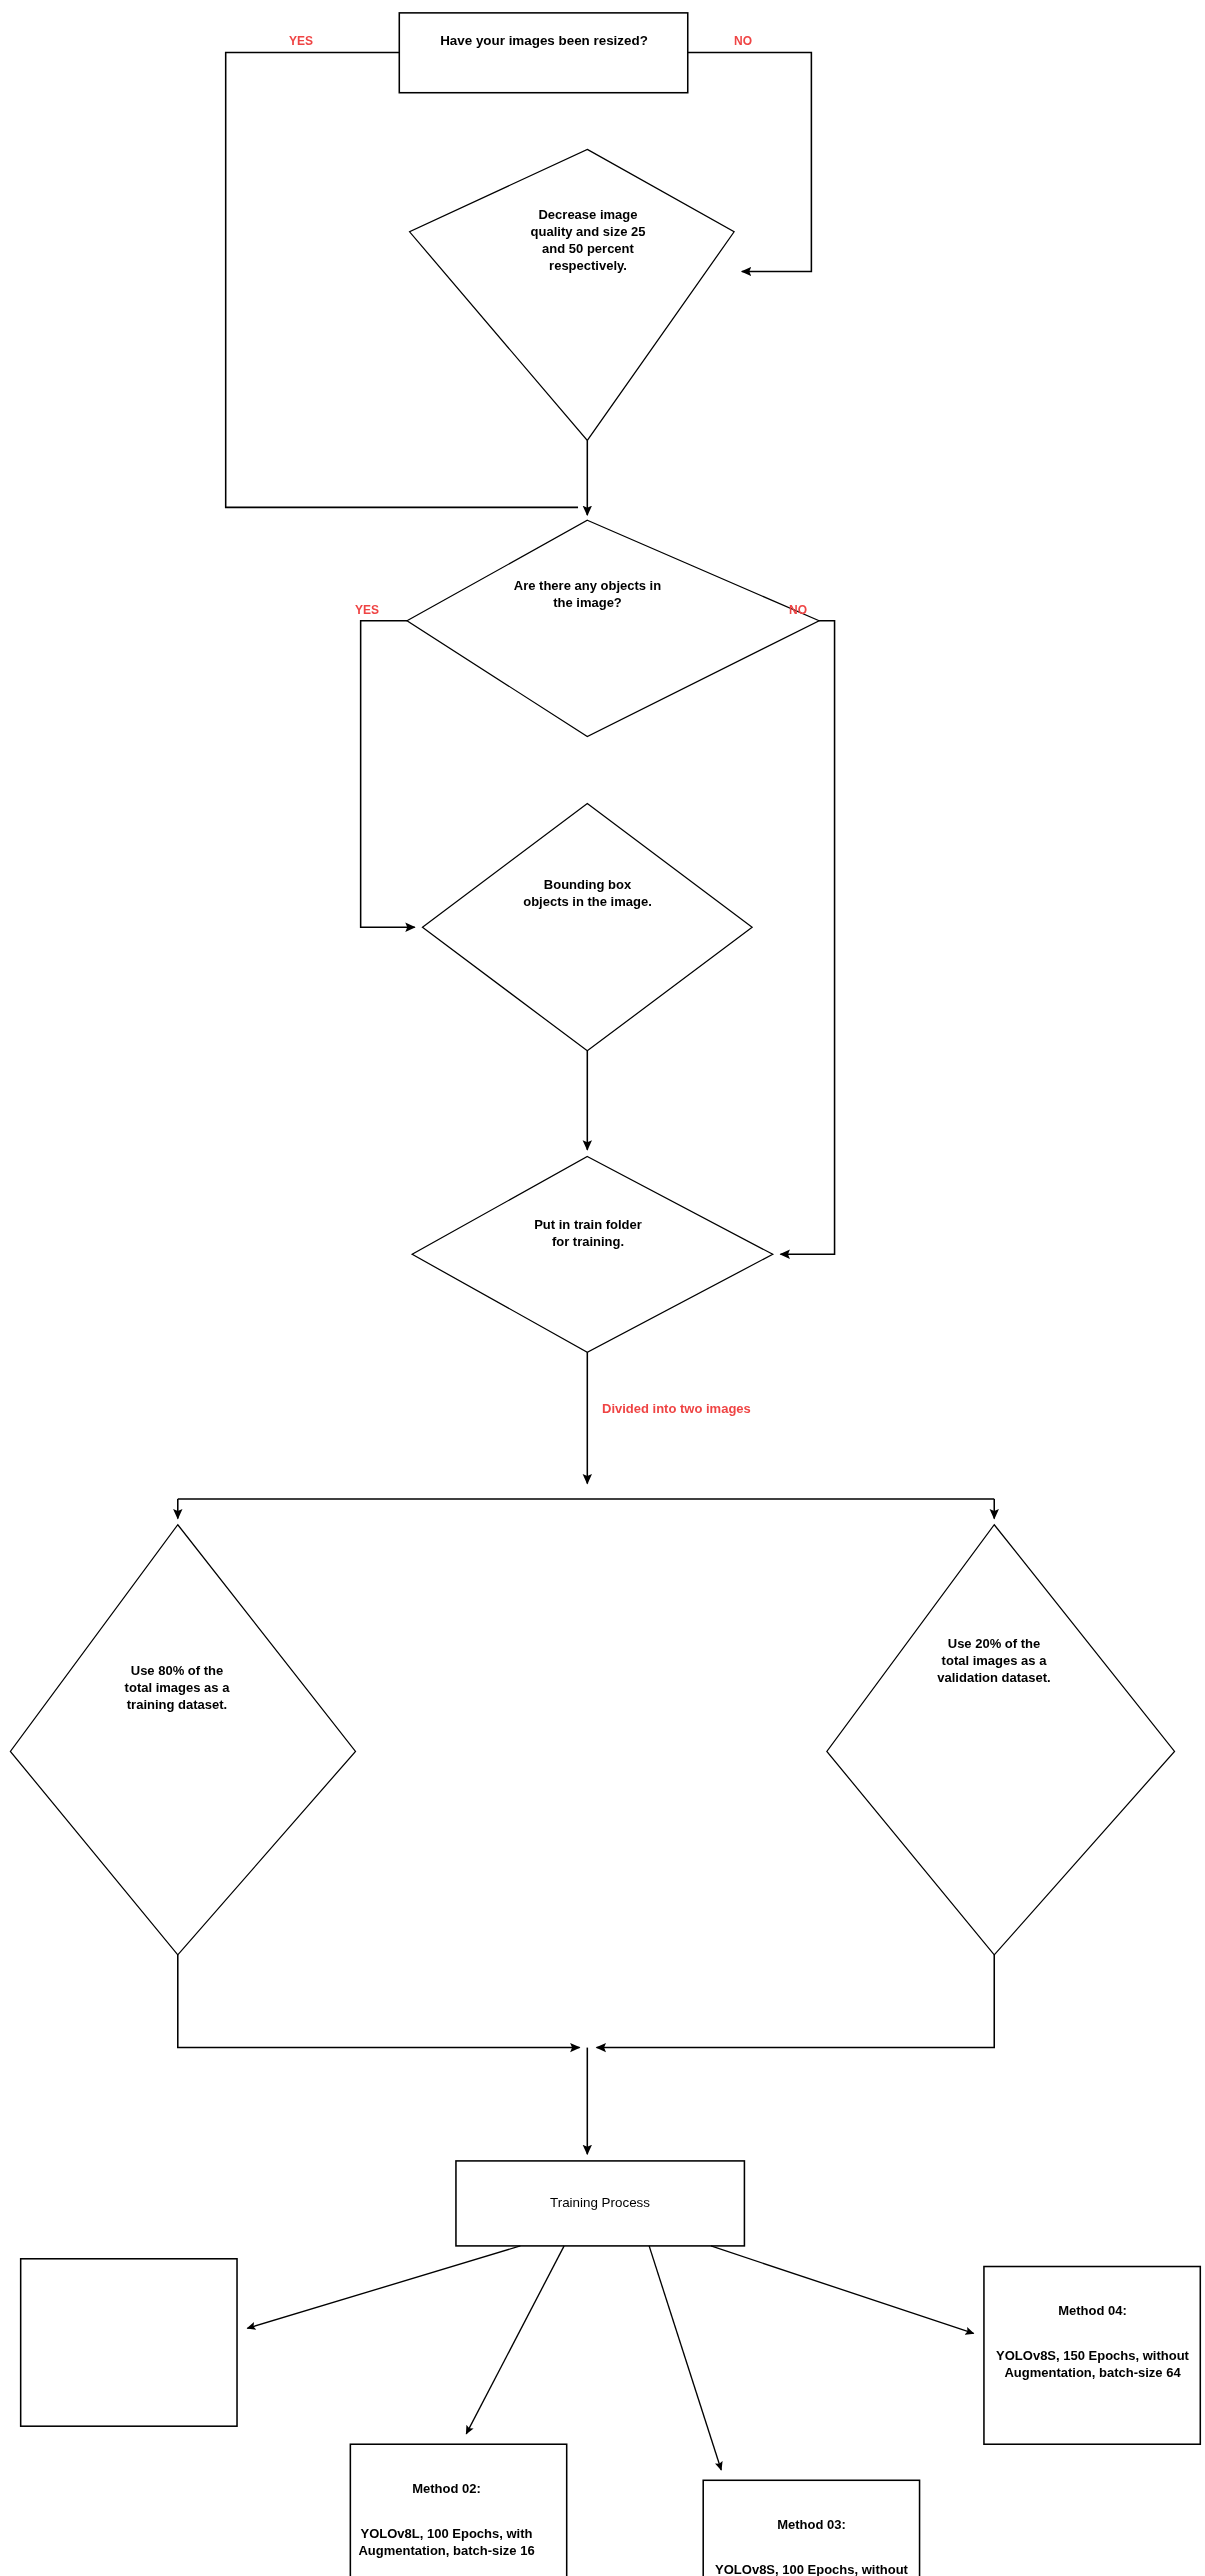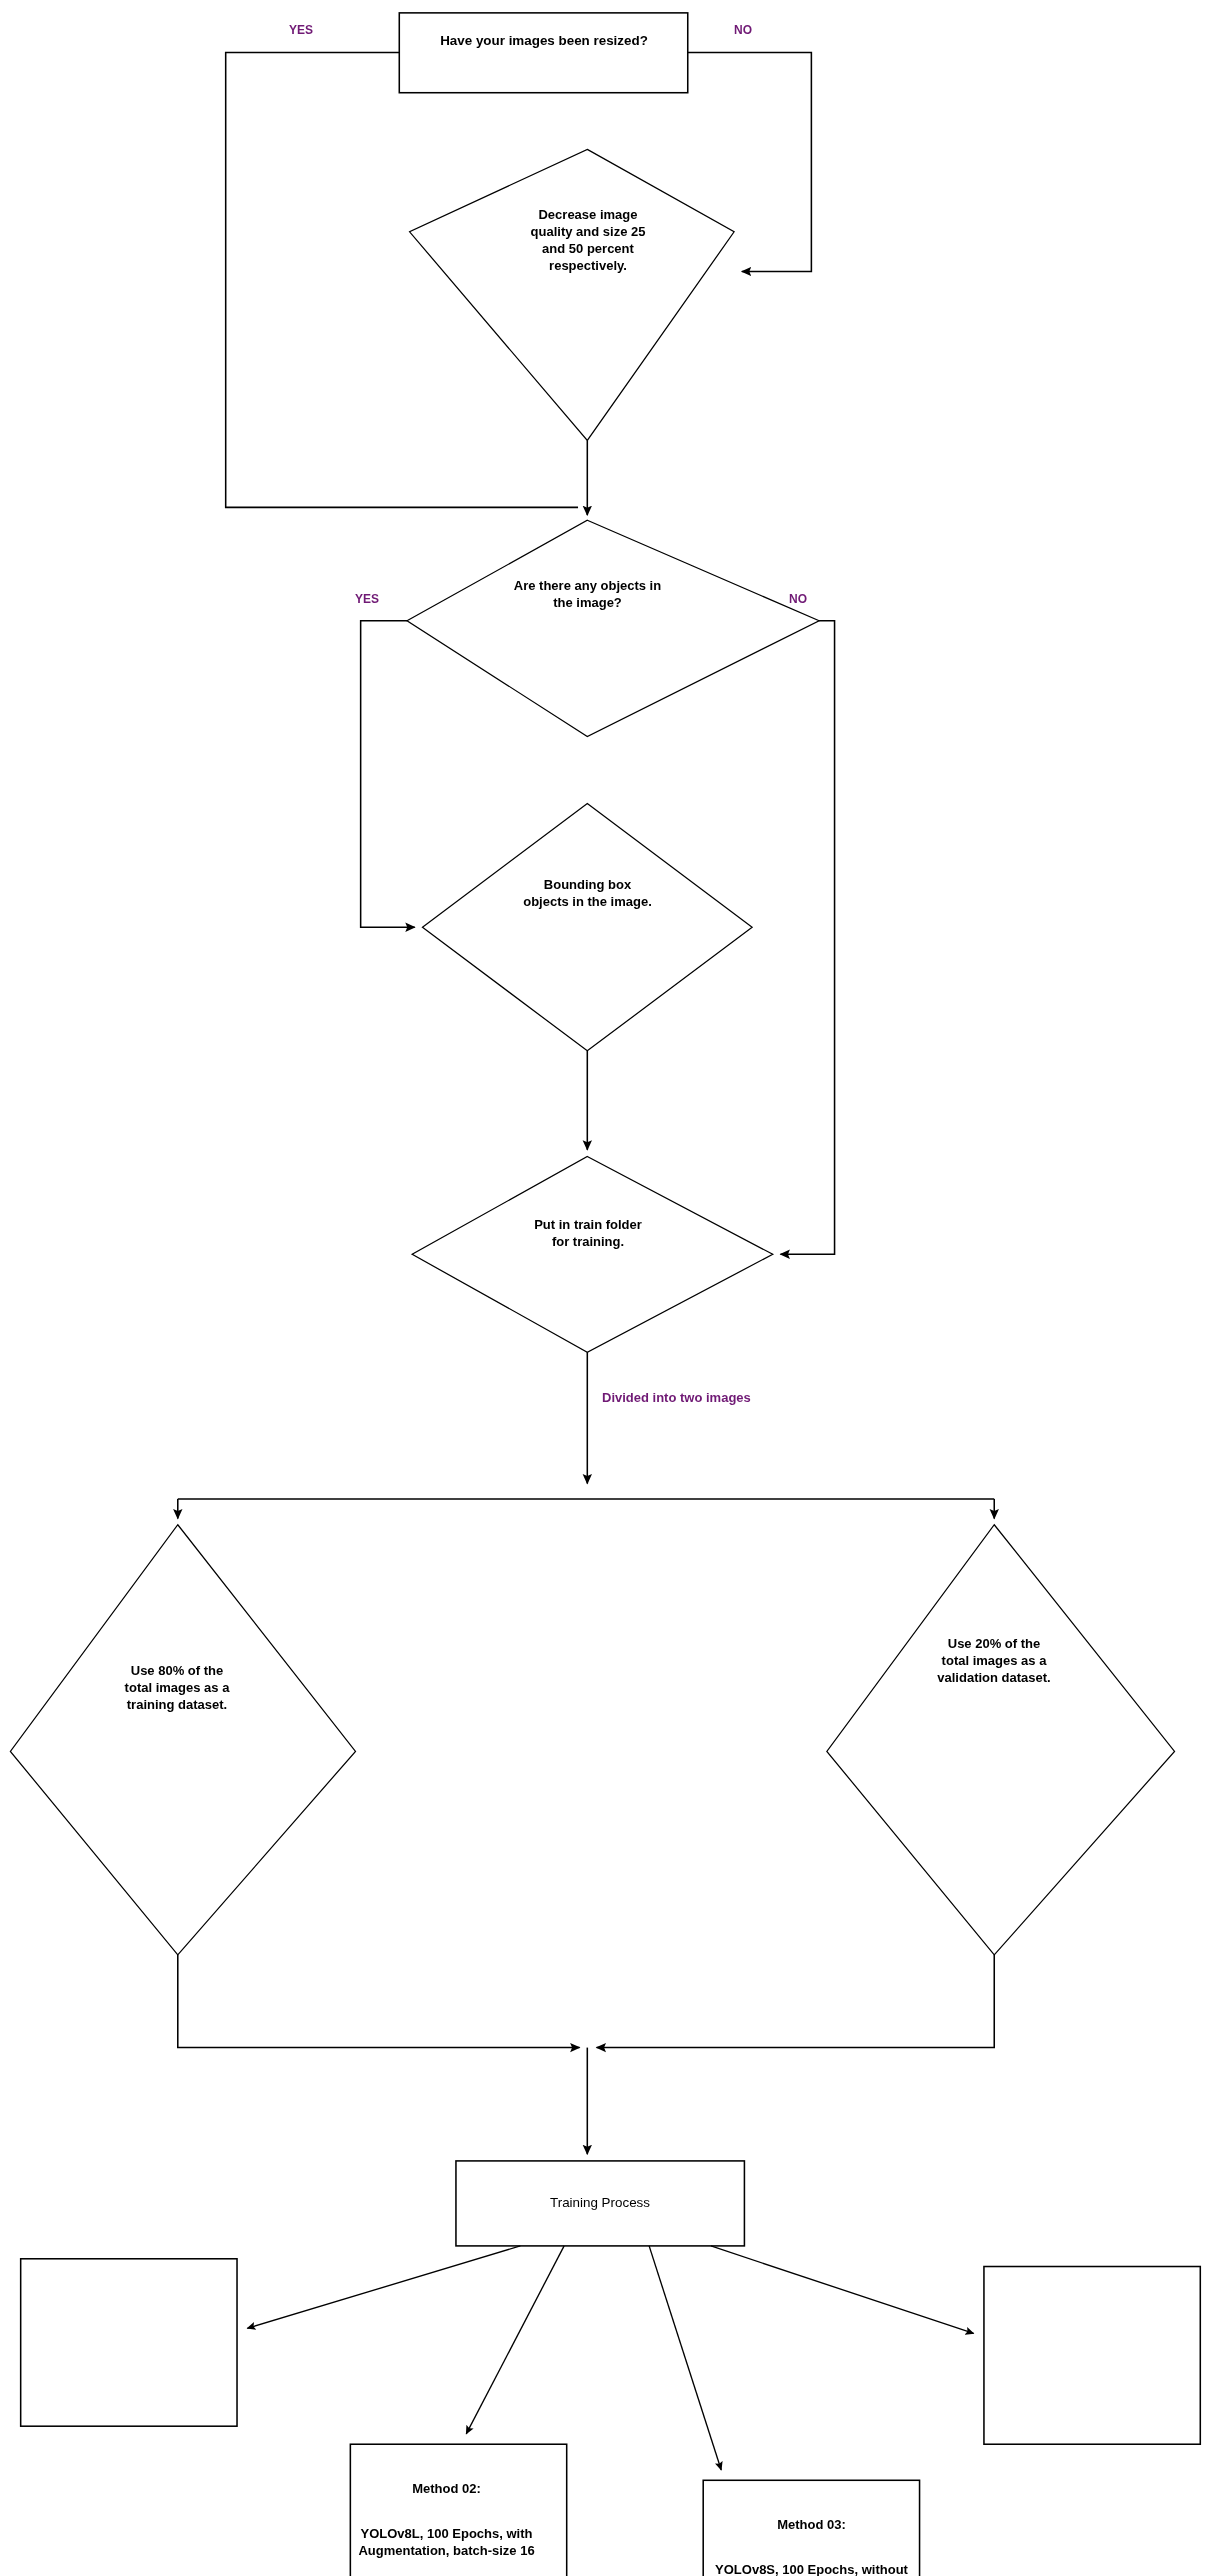--- a/index.html
+++ b/index.html
@@ -55,22 +55,23 @@
     font-weight: bold;
     color: #000000;
     line-height: 1.32;
     white-space: pre-line;
     pointer-events: none;
   }
   .edge-label {
     position: absolute;
     font-family: "Liberation Sans", sans-serif;
     font-weight: bold;
-    color: #701a75;
+    color: #ef4444;
     white-space: nowrap;
+    margin-top: 11px;
   }
   .t-23 { font-size: 12px; }
   .t-24 { font-size: 13px; }
   .t-25 { font-size: 13px; }
   .t-26 { font-size: 13.4px; }
   .method-title {
     font-weight: bold;
     display: block;
     margin-bottom: 10.3px;
   }
@@ -169,15 +170,19 @@
   <div class="node-text t-24" style="left:346px; top:2463px; width:201px;">
     <span class="method-title">Method 02:</span>
     <span class="method-body">YOLOv8L, 100 Epochs, with Augmentation, batch-size 16</span>
   </div>
 
   <div class="node-text t-24" style="left:711px; top:2499px; width:201px;">
     <span class="method-title">Method 03:</span>
     <span class="method-body">YOLOv8S, 100 Epochs, without Augmentation, batch-size 64</span>
   </div>
 
+  <div class="node-text t-24" style="left:992px; top:2285px; width:201px;">
+    <span class="method-title">Method 04:</span>
+    <span class="method-body">YOLOv8S, 150 Epochs, without Augmentation, batch-size 64</span>
+  </div>
 
 </div>
 
 
 </body></html>

